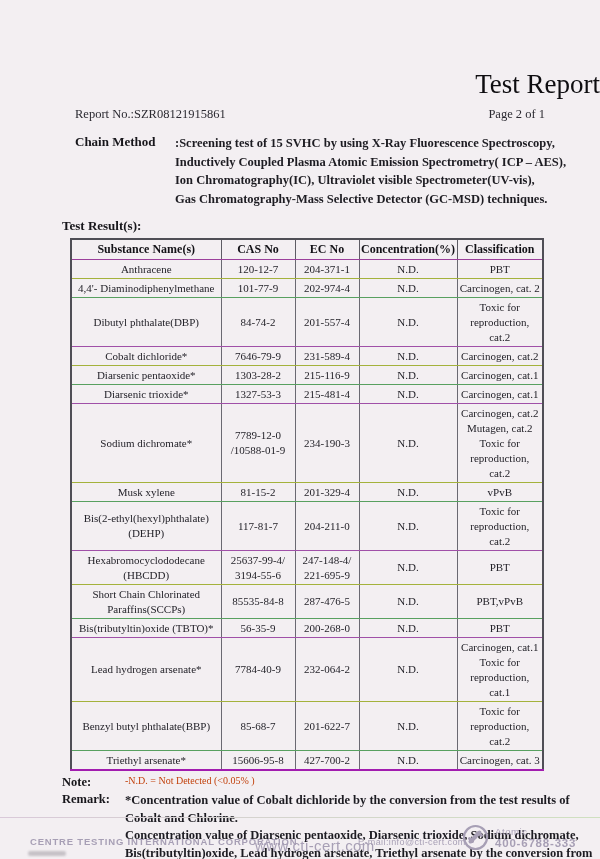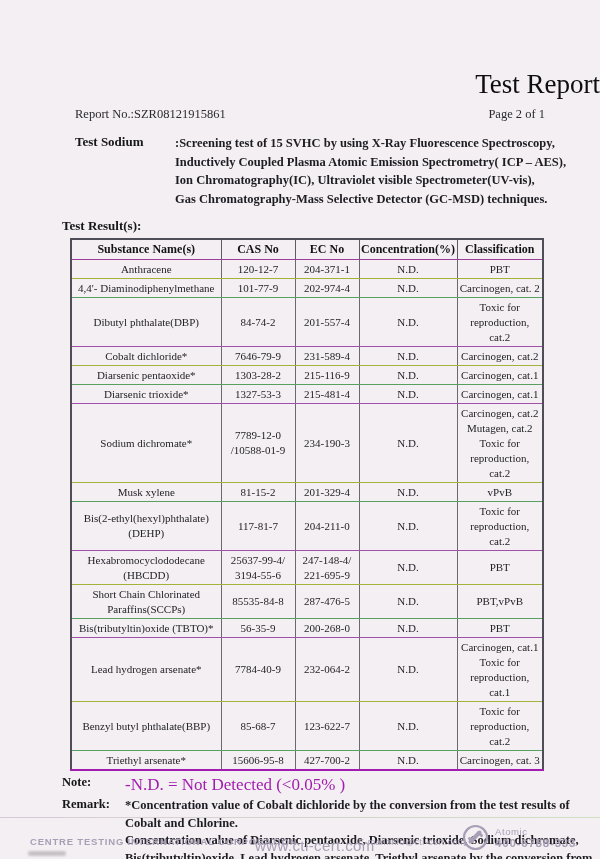--- a/index.html
+++ b/index.html
@@ -34,21 +34,21 @@
   table.results col.c-conc{width:98px;}
   table.results col.c-cls{width:86px;}
   table.results tbody tr:nth-child(3n+1) td{border-bottom-color:#a4b23c;}
   table.results tbody tr:nth-child(3n+2) td{border-bottom-color:#58a060;}
   table.results tbody tr:nth-child(3n)   td{border-bottom-color:#a050a8;}
   table.results tbody tr:last-child td{border-bottom:2px solid #a21caf;}
 
   
   .note-row{display:flex;margin:4px 0 0 62px;}
   .note-label{width:63px;font-weight:bold;font-size:12.5px;color:#17161b;}
-  .note-text{font-size:17px;color:#a21caf;}
+  .note-text{font-size:10px;color:#c2410c;}
   .remark-row{display:flex;margin:2px 0 0 62px;}
   .remark-label{width:63px;font-weight:bold;font-size:12.5px;color:#17161b;}
   .remark-lines{font-weight:bold;font-size:12.5px;line-height:17.5px;white-space:pre-line;color:#1d1c22;}
 
   
   .footer-sep{position:absolute;left:0;top:817px;width:600px;height:1px;background:linear-gradient(90deg,#d9c9d9,#cfe0c0);}
   .footer{position:absolute;left:0;top:824px;width:600px;height:35px;font-family:"Liberation Sans",sans-serif;color:#a79fb5;}
   .footer-company{position:absolute;left:30px;top:12px;font-size:9.5px;font-weight:bold;letter-spacing:.8px;}
   .footer-web{position:absolute;left:255px;top:13px;font-size:15px;letter-spacing:.4px;}
   .footer-email{position:absolute;left:358px;top:13px;font-size:9px;letter-spacing:.4px;}
@@ -65,21 +65,21 @@
 <div class="page">
 
 
   <div class="title">Test Report</div>
   <div class="report-line">
     <span>Report No.:SZR08121915861</span>
     <span>Page 2 of 1</span>
   </div>
 
   <div class="method">
-    <div class="method-label">Test Sodium</div>
+    <div class="method-label">Chain Method</div>
     <div class="method-lines">:Screening test of 15 SVHC by using X-Ray Fluorescence Spectroscopy,
 Inductively Coupled Plasma Atomic Emission Spectrometry( ICP – AES),
 Ion Chromatography(IC), Ultraviolet visible Spectrometer(UV-vis),
 Gas Chromatography-Mass Selective Detector (GC-MSD) techniques.</div>
   </div>
 
   <div class="results-label">Test Result(s):</div>
   <table class="results">
     <colgroup>
       <col class="c-sub">
@@ -198,21 +198,21 @@
           <td>7784-40-9</td>
           <td>232-064-2</td>
           <td>N.D.</td>
           <td>Carcinogen, cat.1
 Toxic for
 reproduction, cat.1</td>
         </tr>
         <tr>
           <td>Benzyl butyl phthalate(BBP)</td>
           <td>85-68-7</td>
-          <td>123-622-7</td>
+          <td>201-622-7</td>
           <td>N.D.</td>
           <td>Toxic for
 reproduction, cat.2</td>
         </tr>
         <tr>
           <td>Triethyl arsenate*</td>
           <td>15606-95-8</td>
           <td>427-700-2</td>
           <td>N.D.</td>
           <td>Carcinogen, cat. 3</td>

